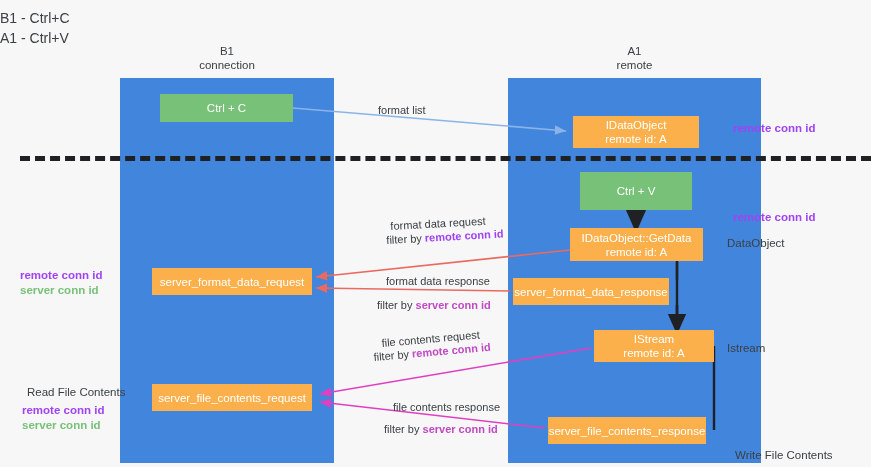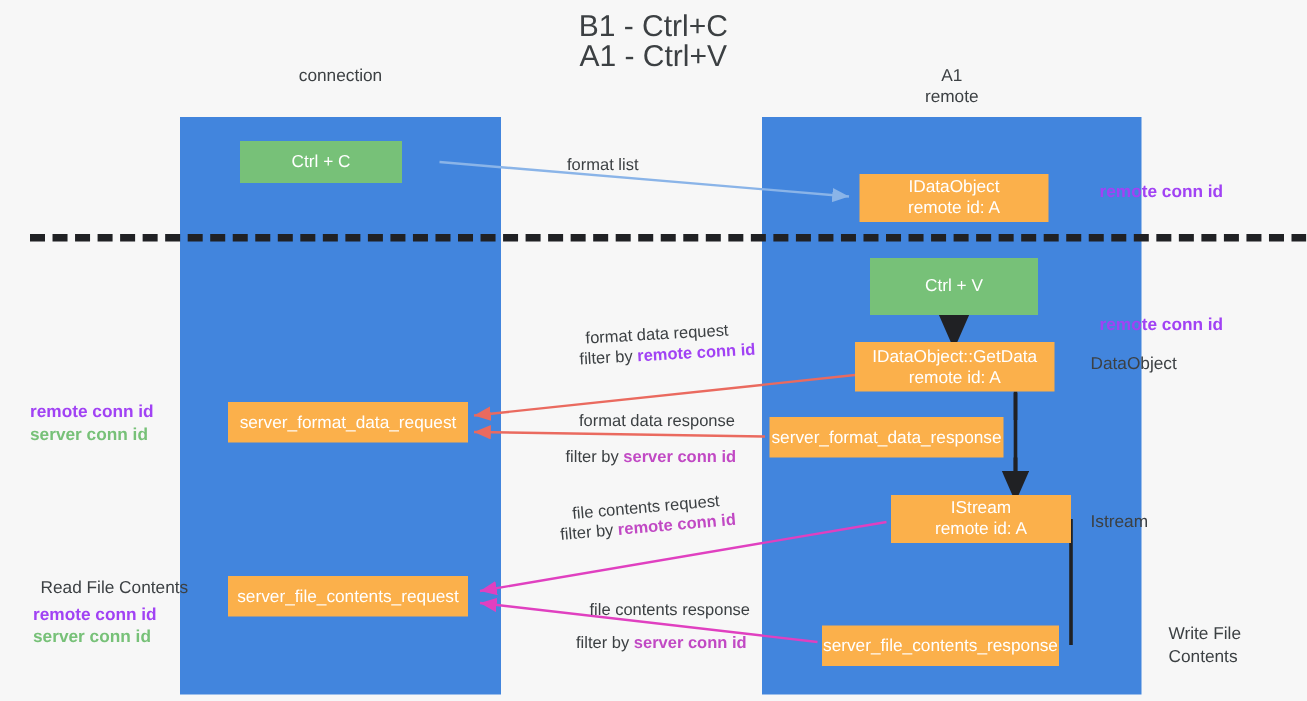--- a/index.html
+++ b/index.html
@@ -14,22 +14,21 @@
     background: #f7f7f7;
     font-family: "Liberation Sans", sans-serif;
     overflow: hidden;
   }
   .abs { position: absolute; }
 
   
   #title {
     left: 0; top: 8px;
     width: 871px;
-    text-align: center;
-    font-size: 20px;
+    font-size: 14px;
     color: #3c4043;
     line-height: 20px;
   }
   #title div { white-space: pre; }
 
   
   .col-head {
     font-size: 11.5px;
     color: #3c4043;
     text-align: center;
@@ -62,21 +61,21 @@
     display: flex;
     flex-direction: column;
     align-items: center;
     justify-content: center;
     padding: 2px 4px;
   }
   .node.green { background: #77c178; }
   .node.orange { background: #fbb04b; }
   .node .l2 { display: block; }
 
-  #n-ctrlc  { left: 160px; top: 94px;  width: 108px; height: 28px; text-align: right; }
+  #n-ctrlc  { left: 160px; top: 94px;  width: 133px; height: 28px; text-align: right; }
   #n-idobj  { left: 573px; top: 116px; width: 126px; height: 32px; }
   #n-ctrlv  { left: 580px; top: 172px; width: 112px; height: 38px; }
   #n-getdata{ left: 570px; top: 228px; width: 133px; height: 33px; }
   #n-sfdreq { left: 152px; top: 268px; width: 160px; height: 27px; }
   #n-sfdres { left: 513px; top: 278px; width: 156px; height: 27px; }
   #n-istream{ left: 594px; top: 330px; width: 120px; height: 32px; }
   #n-sfcreq { left: 152px; top: 384px; width: 160px; height: 27px; }
   #n-sfcres { left: 548px; top: 417px; width: 158px; height: 27px; }
 
   
@@ -86,21 +85,21 @@
     line-height: 15px;
   }
   .conn-purple { color: #a142f4; font-weight: bold; }
   .conn-green  { color: #77c178; font-weight: bold; }
   .conn-magenta{ color: #c149c4; font-weight: bold; }
 
   #lbl-remote-1 { left: 733px; top: 121px; }
   #lbl-remote-2 { left: 733px; top: 210px; }
   #lbl-dataobject { left: 727px; top: 236px; }
   #lbl-istream { left: 727px; top: 341px; }
-  #lbl-write { left: 735px; top: 416px; margin-left: 44px; }
+  #lbl-write { left: 735px; top: 448px; }
   #lbl-left-conn { left: 20px; top: 268px; }
   #lbl-read { left: 27px; top: 385px; }
   #lbl-left-conn2 { left: 22px; top: 403px; }
 
   
   .edge-label {
     font-size: 11px;
     color: #3c4043;
     line-height: 15px;
     white-space: nowrap;
@@ -126,20 +125,21 @@
 <body>
 
 <div id="canvas">
 
   <div id="title" class="abs">
     <div>B1 - Ctrl+C</div>
     <div>A1 - Ctrl+V</div>
   </div>
 
   <div id="head-b1" class="abs col-head">
+    <div>B1</div>
     <div>connection</div>
   </div>
   <div id="head-a1" class="abs col-head">
     <div>A1</div>
     <div>remote</div>
   </div>
 
   <div id="lane-b1" class="abs lane"></div>
   <div id="lane-a1" class="abs lane"></div>
 

